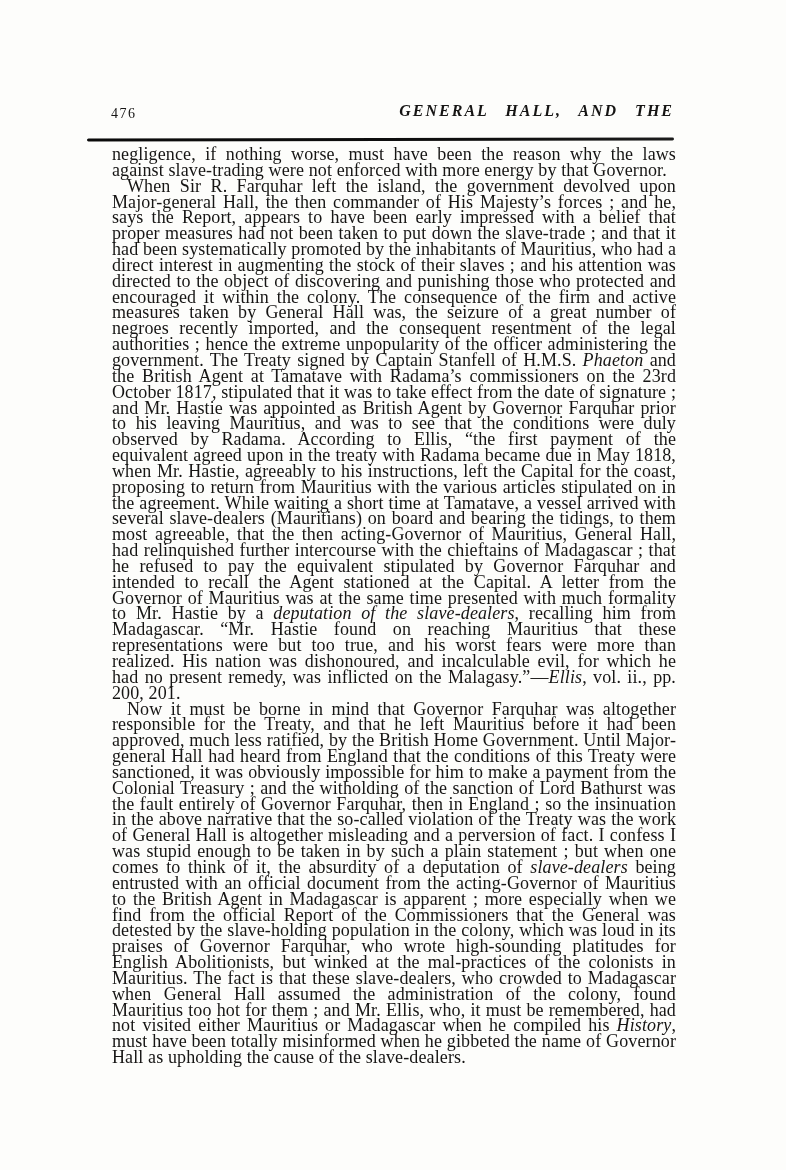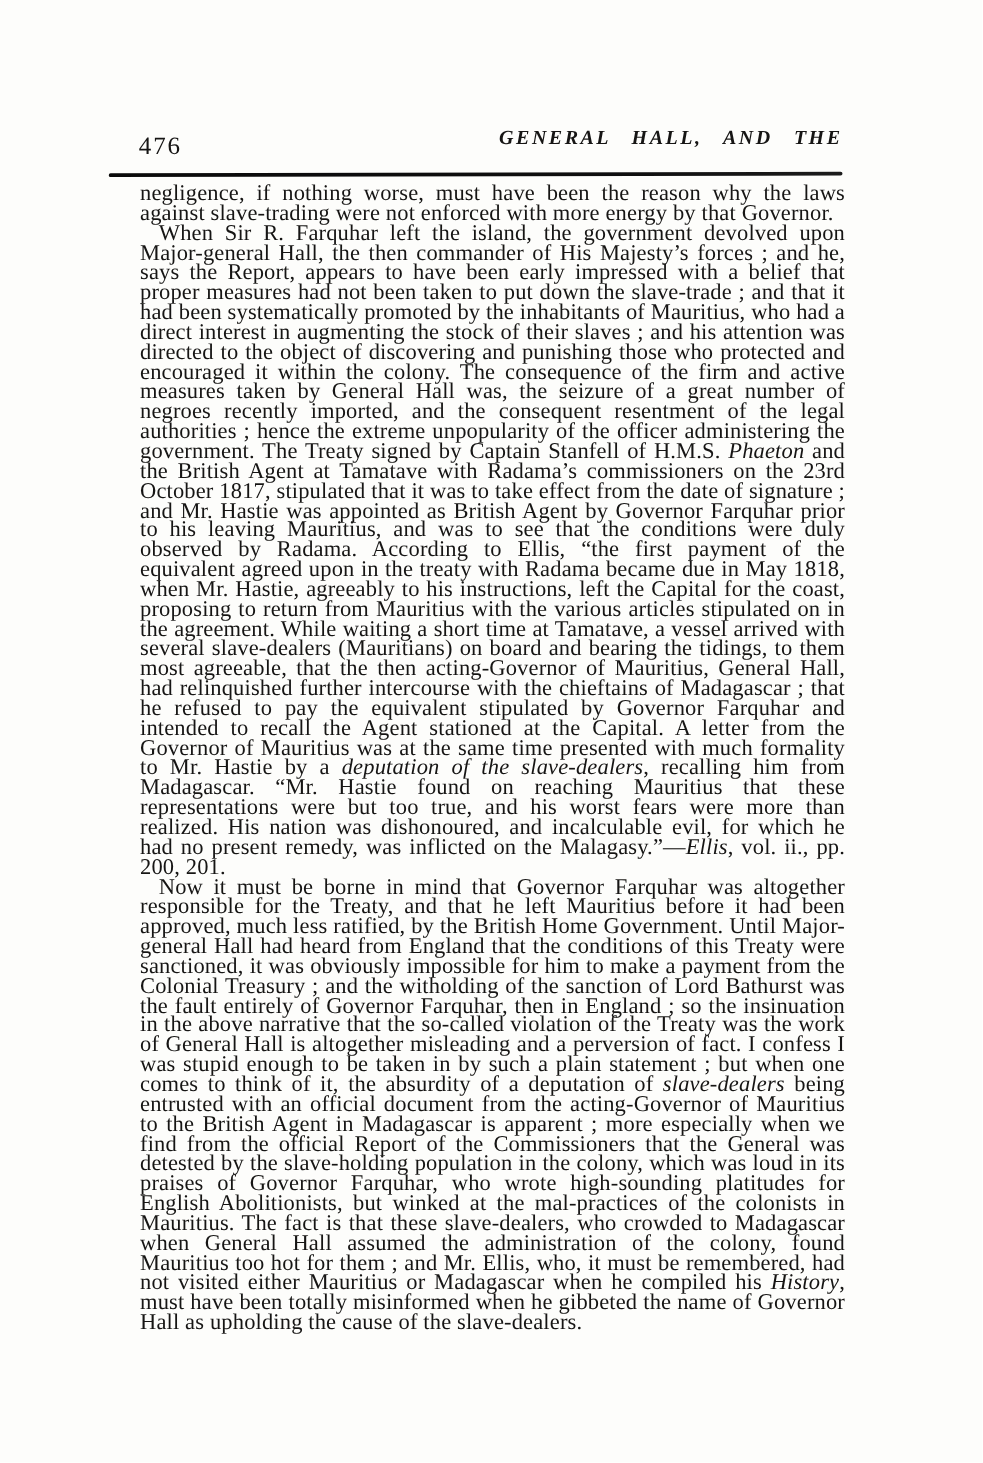--- a/index.html
+++ b/index.html
@@ -13,21 +13,21 @@
     height: 1170px;
     background: #fdfdfb;
     overflow: hidden;
     font-family: "Liberation Serif", "DejaVu Serif", serif;
     color: #161514;
   }
   .page-number {
     position: absolute;
     left: 111px;
     top: 106px;
-    font-size: 20px;
+    font-size: 14px;
     letter-spacing: 1.5px;
   }
   .running-header {
     position: absolute;
     left: 112px;
     width: 562px;
     top: 102px;
     text-align: right;
     font-style: italic;
     font-weight: bold;

